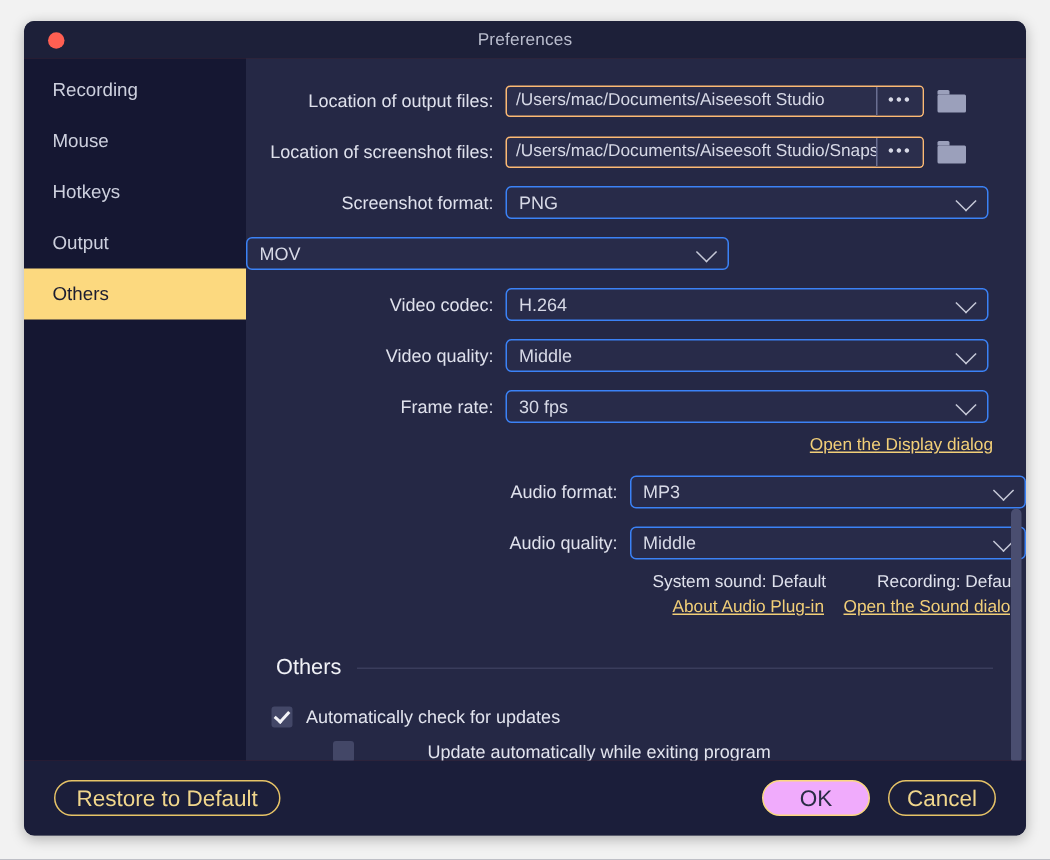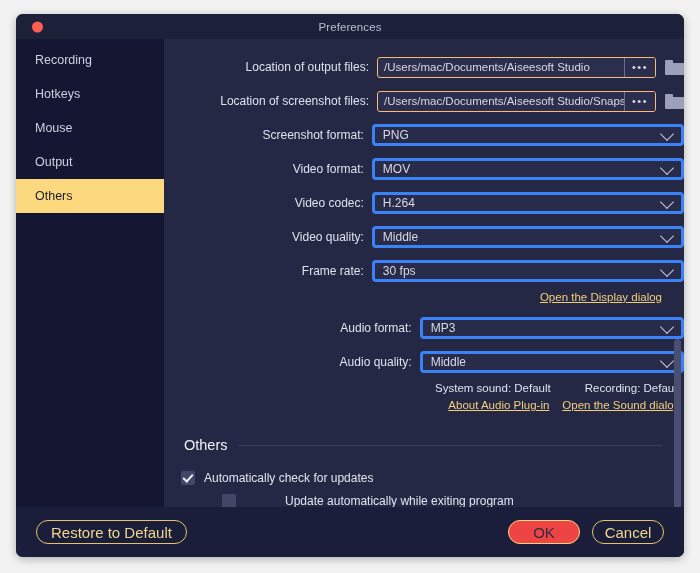--- a/index.html
+++ b/index.html
@@ -94,21 +94,21 @@
     height: 28px;
     margin-bottom: 6px;
   }
   .lbl {
     font-size: 12px;
     color: #dfe1ec;
     text-align: right;
     white-space: nowrap;
   }
   
-  .lbl-video { width: 165px; padding-right: 8px; margin-left: 40px; }
+  .lbl-video { width: 165px; padding-right: 8px; }
   .lbl-audio { width: 255px; padding-right: 8px; }
 
   .pathbox {
     display: flex;
     align-items: center;
     height: 21px;
     width: 279px;
     border: 1px solid #fdba74;
     border-radius: 3px;
     background: #2b2e4c;
@@ -151,21 +151,21 @@
     position: absolute; left: 0; top: 3px;
     width: 19px; height: 12px;
     background: #9ba0bb;
     border-radius: 1px;
   }
 
   .select {
     position: relative;
     width: 322px;
     height: 22px;
-    border: 3px solid #3b82f6;
+    border: 1px solid #3b82f6;
     border-radius: 4px;
     background: #282b49;
     box-sizing: border-box;
     display: flex;
     align-items: center;
   }
   .select.audio { width: 272px; }
   .select-val {
     font-size: 12px;
     color: #d7d9e6;
@@ -300,21 +300,21 @@
     box-sizing: border-box;
     white-space: nowrap;
   }
   .btn.outline {
     border: 1px solid #e6c367;
     color: #f0d68c;
     background: transparent;
     padding: 0 14px;
   }
   .btn.filled {
-    background: #ef4444;
+    background: #f0abfc;
     color: #2a2c45;
     border: 1px solid #fbd87f;
     width: 72px;
   }
   .spacer { flex: 1; }
   .btn-cancel { width: 72px; }
 </style>
 </head>
 <body>
 
@@ -325,24 +325,24 @@
     <div class="titlebar-title">Preferences</div>
   </div>
 
   <div class="body">
 
     <div class="sidebar">
       <div class="side-item">
         <span>Recording</span>
       </div>
       <div class="side-item">
+        <span>Mouse</span>
+      </div>
+      <div class="side-item">
         <span>Hotkeys</span>
-      </div>
-      <div class="side-item">
-        <span>Mouse</span>
       </div>
       <div class="side-item">
         <span>Output</span>
       </div>
       <div class="side-item active">
         <span>Others</span>
       </div>
     </div>
 
     <div class="content">
@@ -373,21 +373,20 @@
 
       <div class="row">
         <div class="lbl lbl-video">Screenshot format:</div>
         <div class="select">
           <span class="select-val">PNG</span>
           <span class="chev"></span>
         </div>
       </div>
 
       <div class="row">
-        <div class="lbl lbl-video">Video format:</div>
         <div class="select">
           <span class="select-val">MOV</span>
           <span class="chev"></span>
         </div>
       </div>
 
       <div class="row">
         <div class="lbl lbl-video">Video codec:</div>
         <div class="select">
           <span class="select-val">H.264</span>

